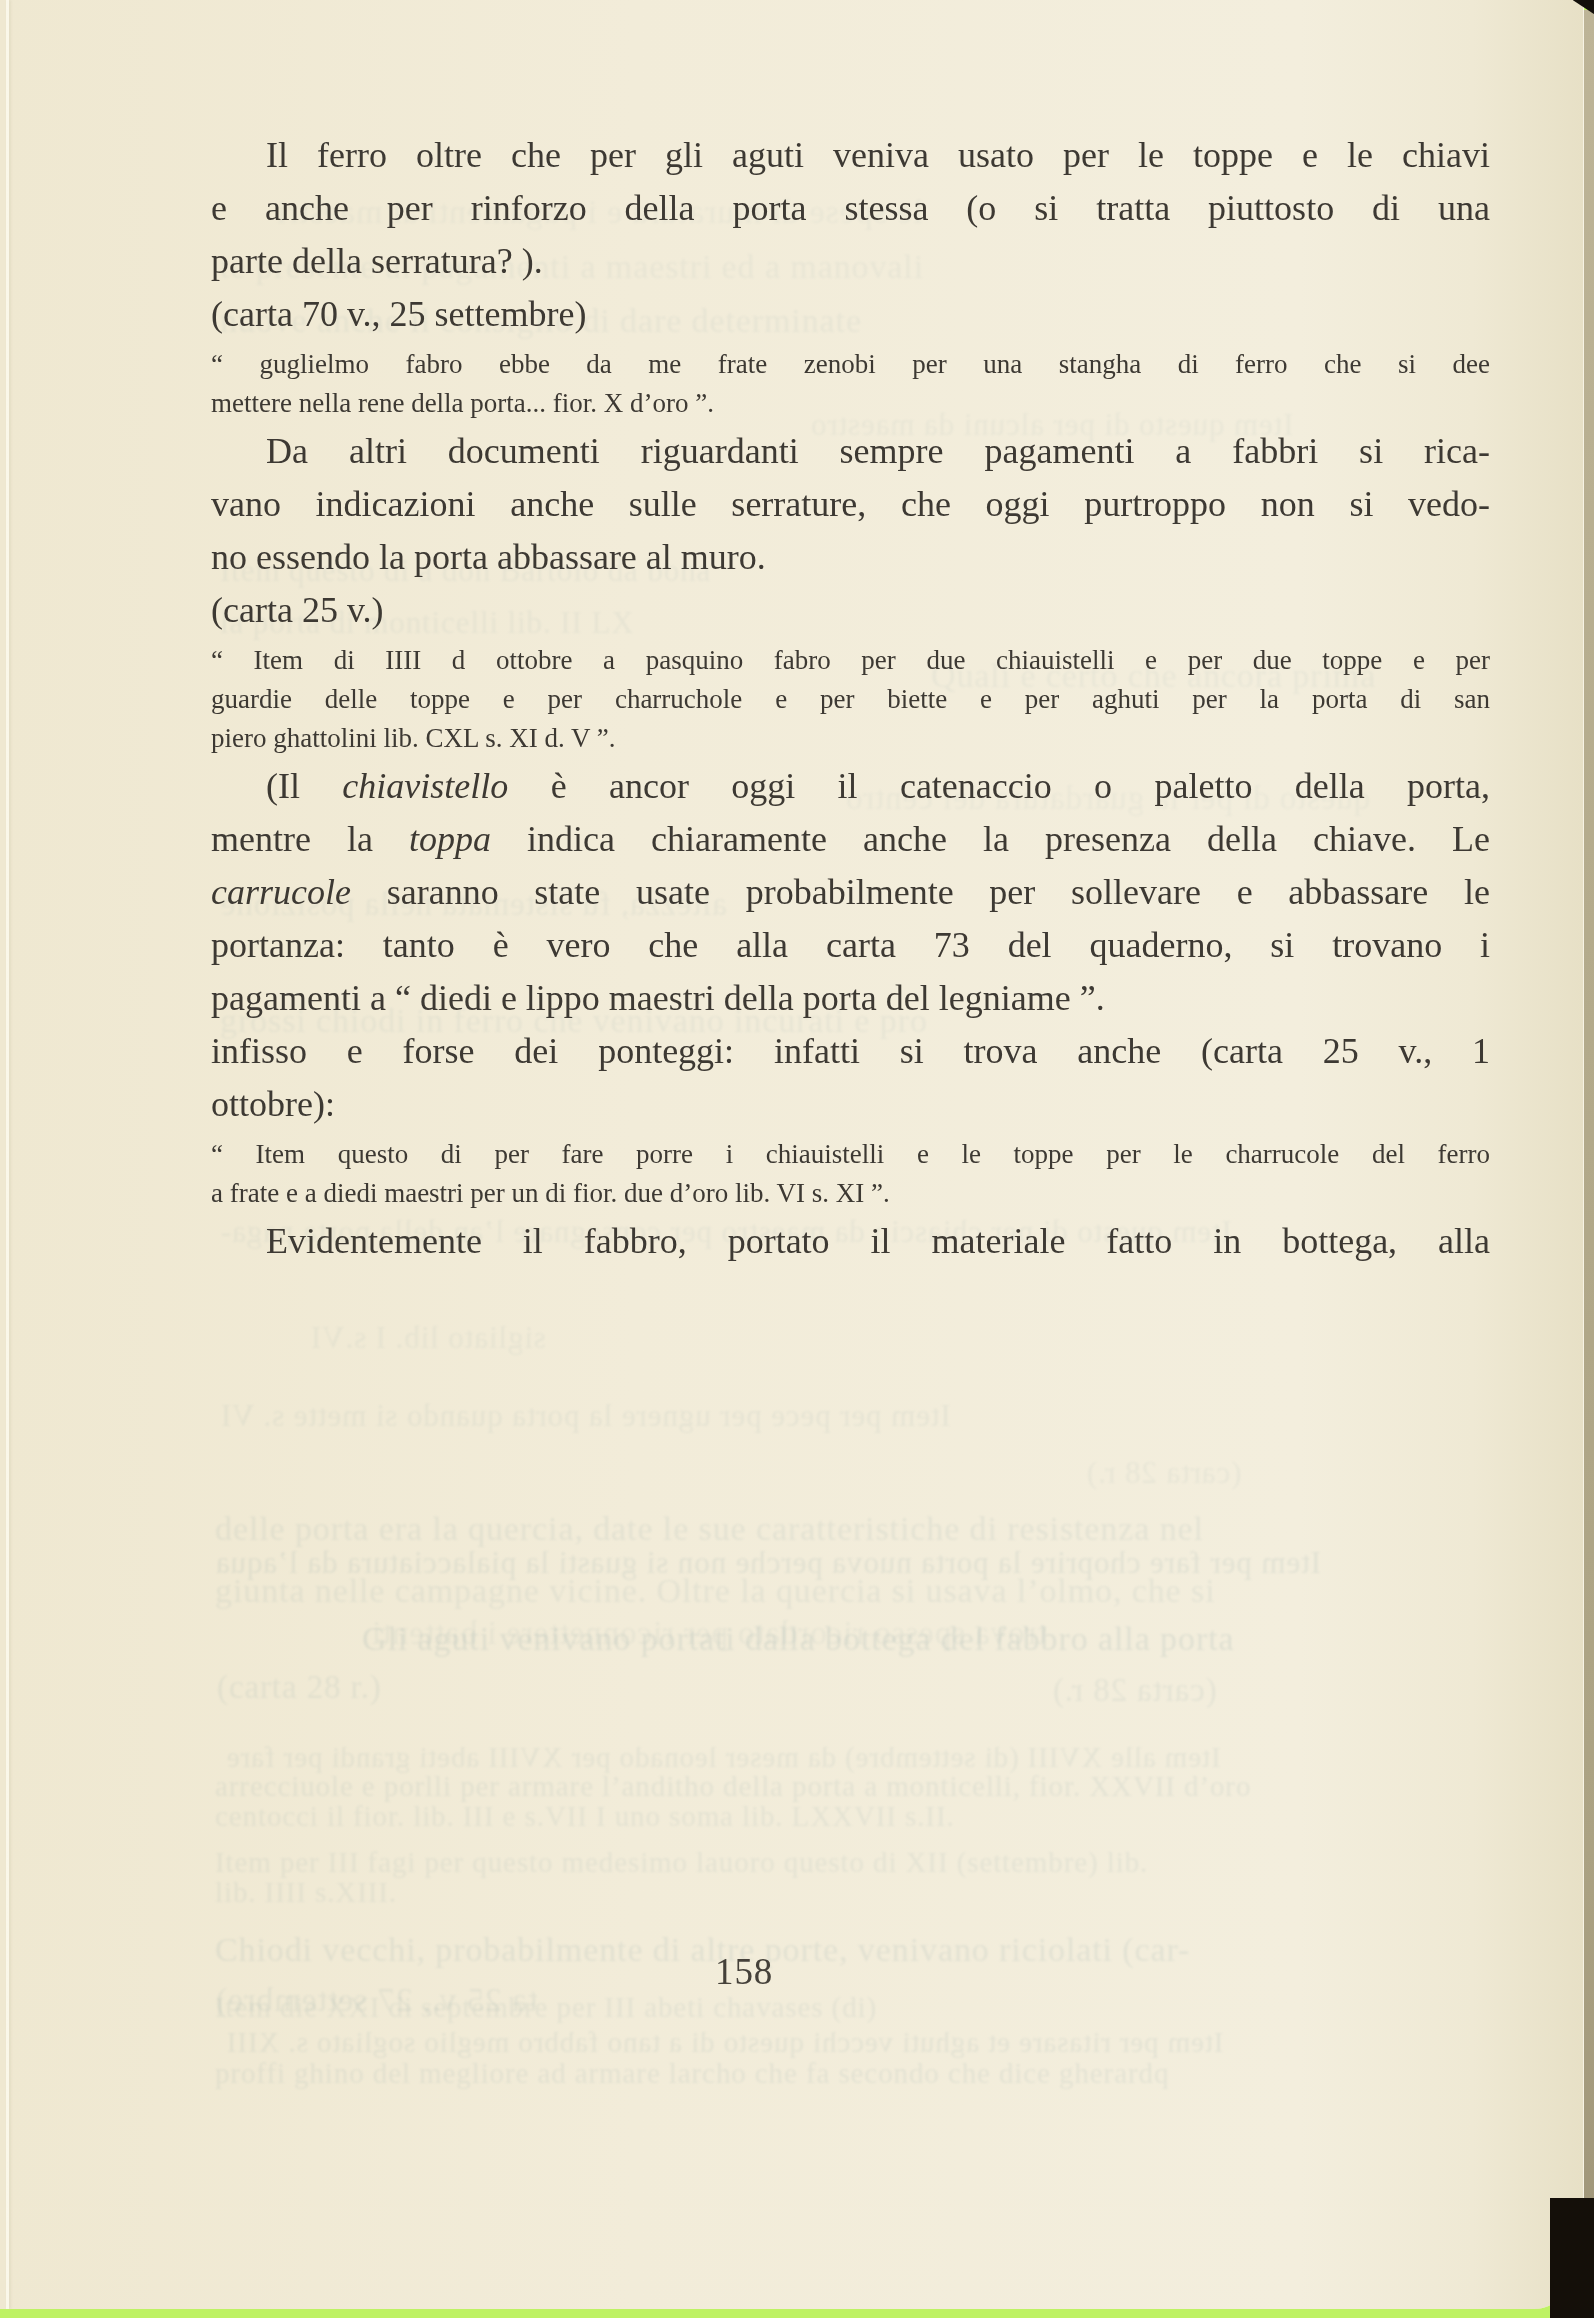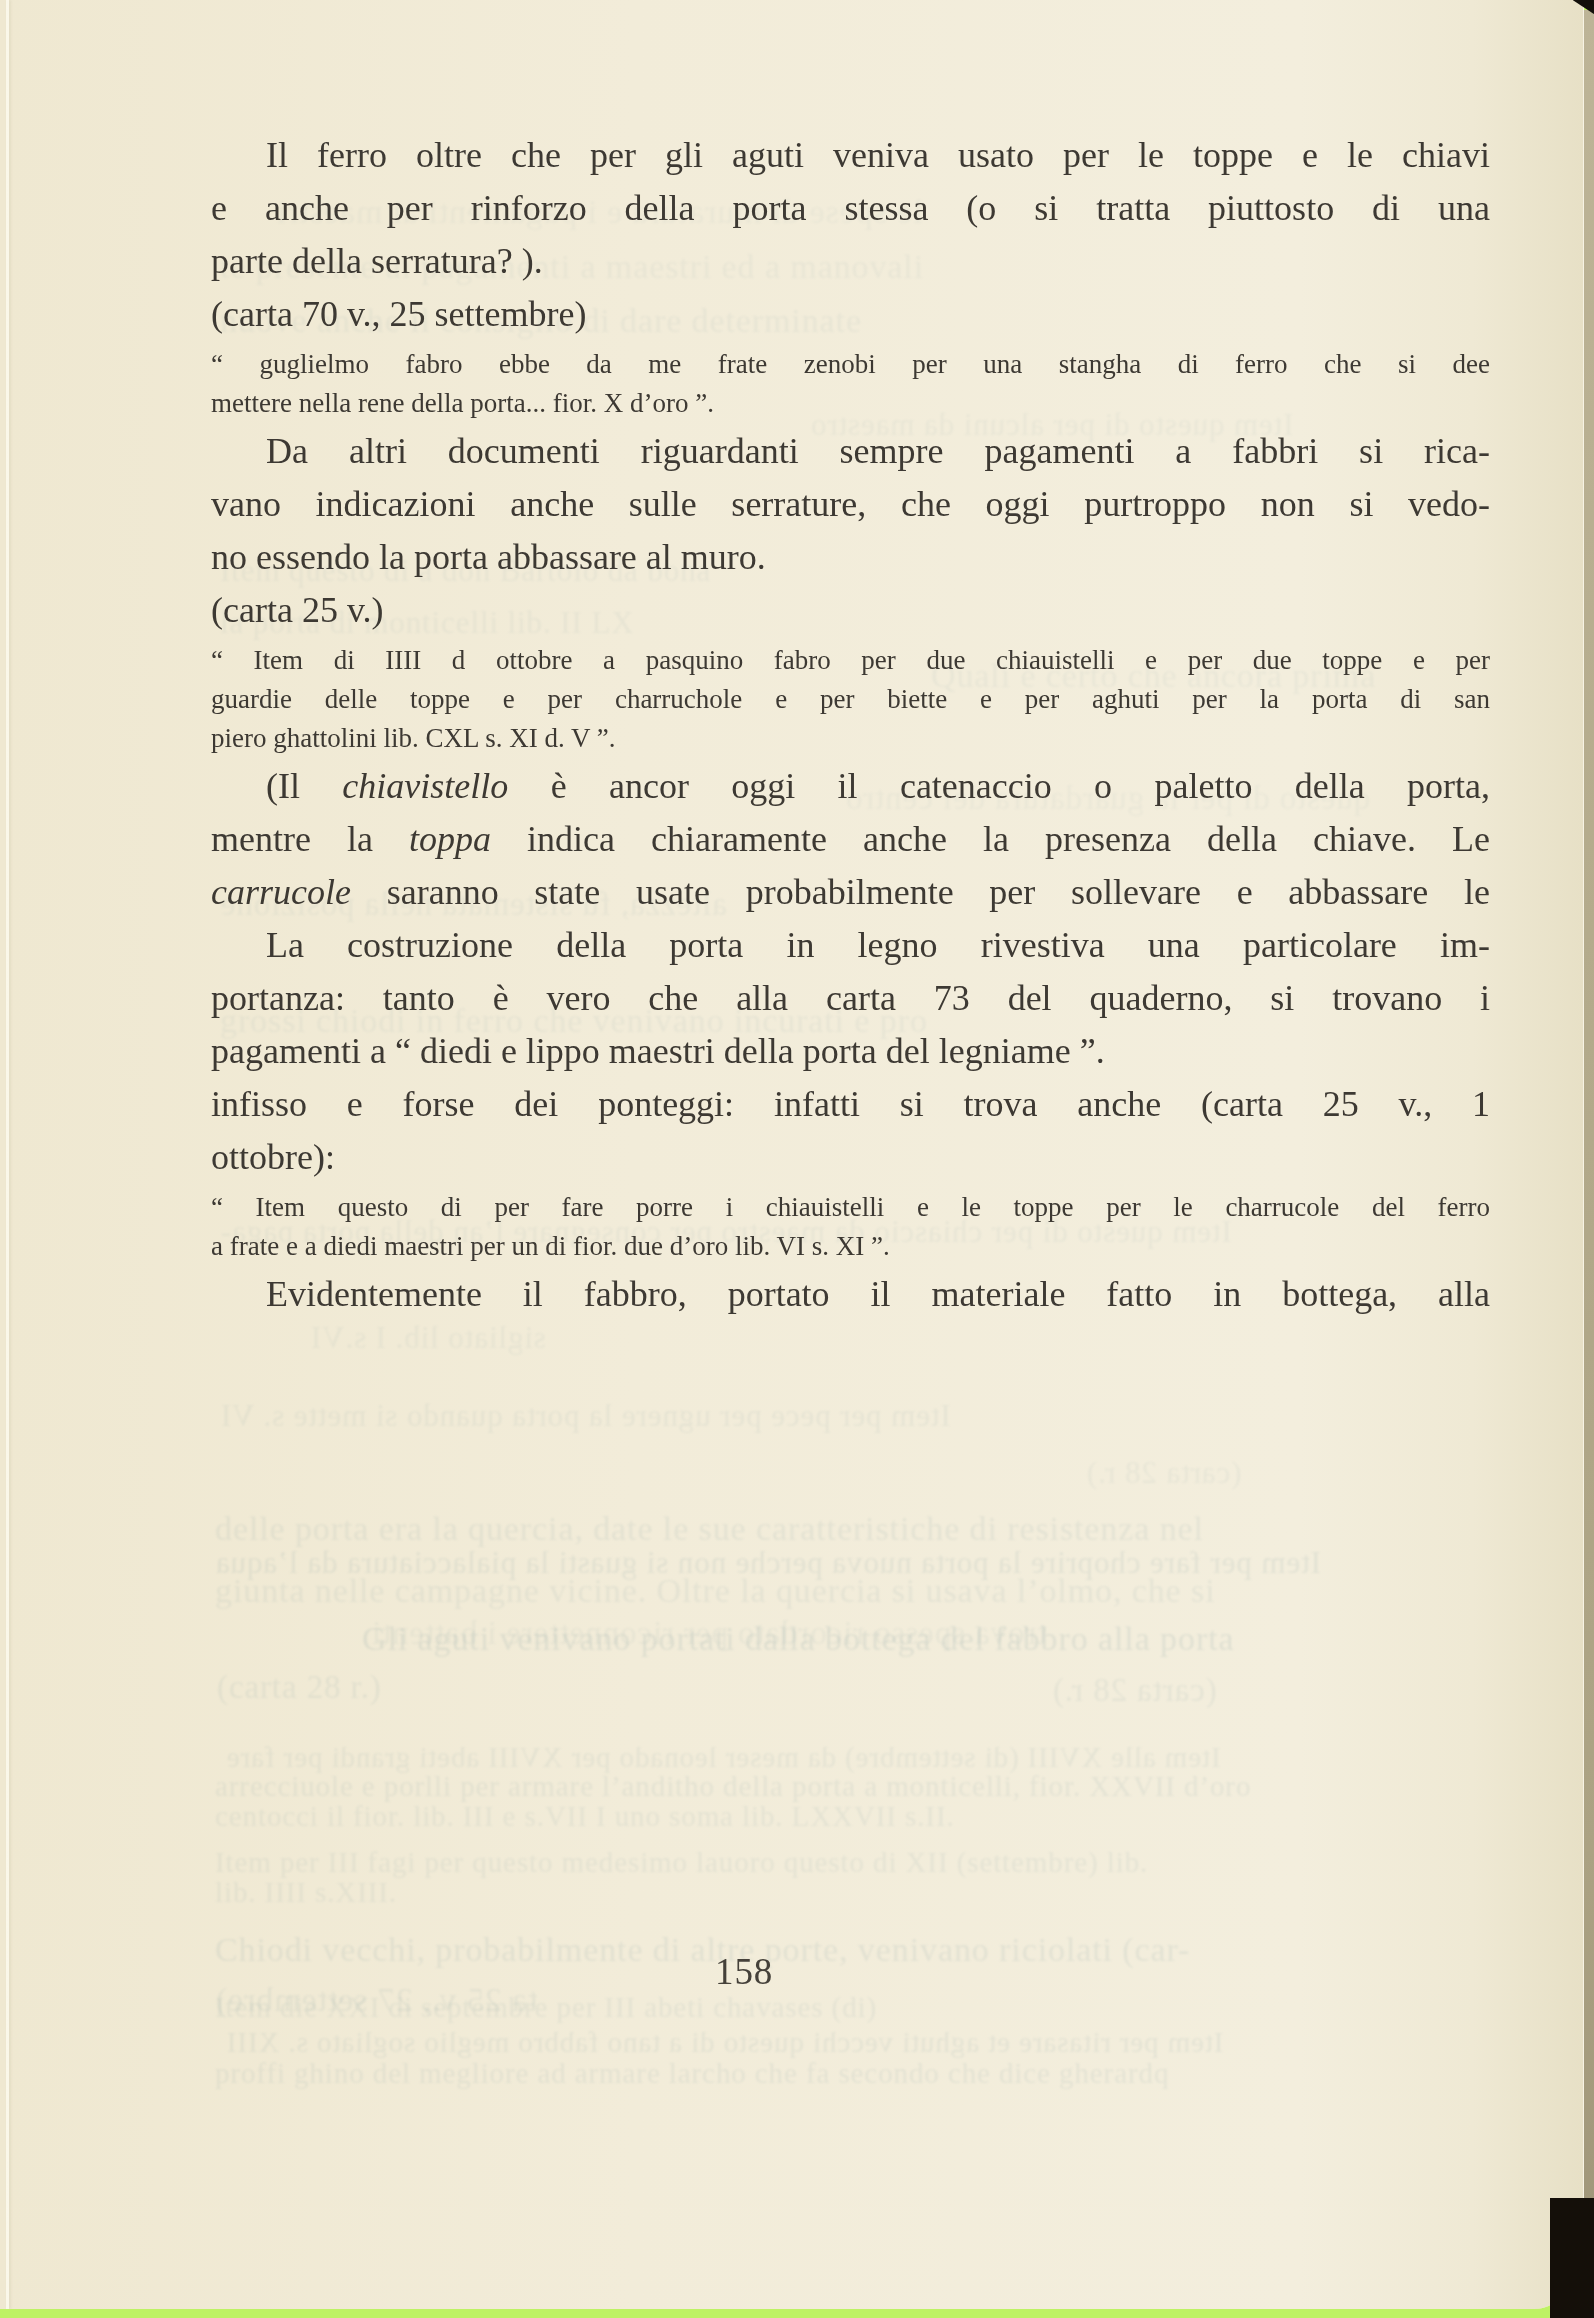--- a/index.html
+++ b/index.html
@@ -140,21 +140,20 @@
           <div class="quote-line">“ Item di IIII d ottobre a pasquino fabro per due chiauistelli e per due toppe e per</div>
           <div class="quote-line">guardie delle toppe e per charruchole e per biette e per aghuti per la porta di san</div>
           <div class="quote-line last">piero ghattolini lib. CXL s. XI d. V ”.</div>
         </div>
         <div class="block body">
           <div class="body-line indent">(Il <i>chiavistello</i> è ancor oggi il catenaccio o paletto della porta,</div>
           <div class="body-line">mentre la <i>toppa</i> indica chiaramente anche la presenza della chiave. Le</div>
           <div class="body-line"><i>carrucole</i> saranno state usate probabilmente per sollevare e abbassare le</div>
         </div>
         <div class="block body">
-          <div class="body-line indent">La costruzione della porta in legno rivestiva una particolare im-</div>
           <div class="body-line">portanza: tanto è vero che alla carta 73 del quaderno, si trovano i</div>
           <div class="body-line last">pagamenti a “ diedi e lippo maestri della porta del legniame ”.</div>
         </div>
         <div class="block body">
           <div class="body-line">infisso e forse dei ponteggi: infatti si trova anche (carta 25 v., 1</div>
           <div class="body-line last">ottobre):</div>
         </div>
         <div class="block quote">
           <div class="quote-line">“ Item questo di per fare porre i chiauistelli e le toppe per le charrucole del ferro</div>
           <div class="quote-line last">a frate e a diedi maestri per un di fior. due d’oro lib. VI s. XI ”.</div>

